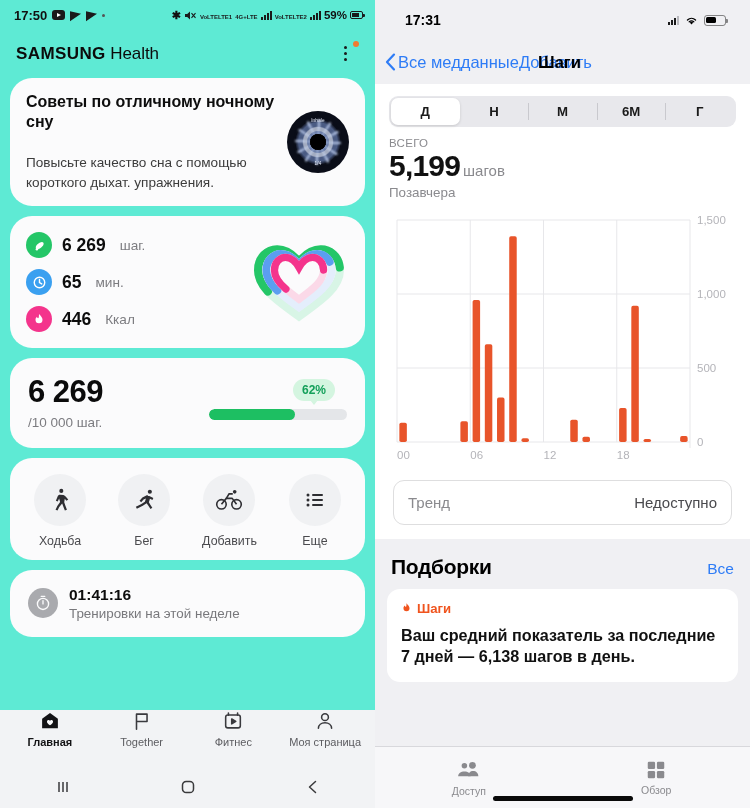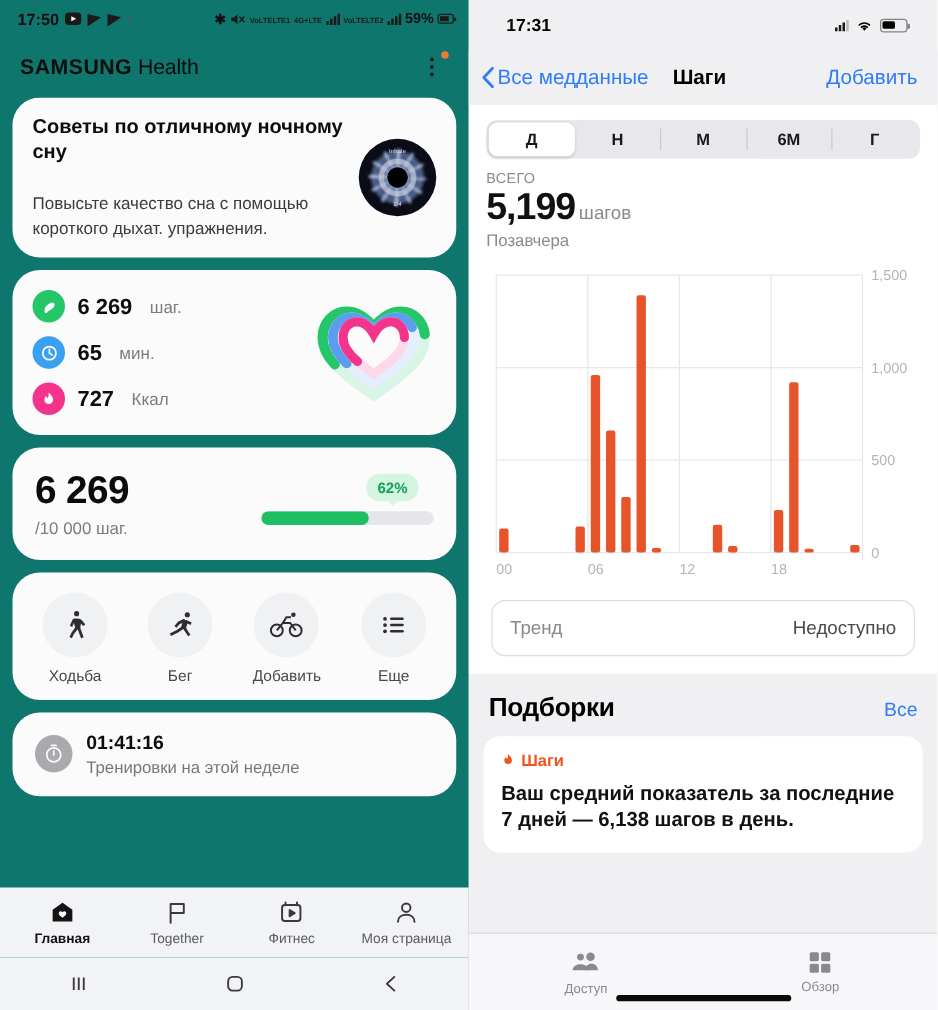--- a/index.html
+++ b/index.html
@@ -7,21 +7,21 @@
     width: 750px; height: 808px;
     font-family: "Liberation Sans", sans-serif;
     background: #ffffff;
     overflow: hidden;
   }
   .screens { display: flex; width: 750px; height: 808px; }
 
   
   .android {
     width: 375px; height: 808px;
-    background: #0f766e;
+    background: #5eead4;
     position: relative;
     display: flex; flex-direction: column;
   }
   .and-status {
     height: 30px; display: flex; align-items: center;
     justify-content: space-between; padding: 0 12px 0 14px;
     font-size: 13px; color: #111; font-weight: 600;
   }
   .and-status-left { display: flex; align-items: center; gap: 5px; }
   .and-status-right { display: flex; align-items: center; gap: 3px; font-size: 11.5px; }
@@ -165,21 +165,21 @@
   .work-card { display: flex; align-items: center; gap: 11px; padding: 16px 18px; }
   .work-ic {
     width: 30px; height: 30px; border-radius: 50%; background: #a9aaae;
     display: flex; align-items: center; justify-content: center; flex-shrink: 0;
   }
   .work-time { font-size: 15.5px; font-weight: 700; color: #0d0d0d; }
   .work-sub { font-size: 13.4px; color: #78787c; margin-top: 2px; }
 
   
   .and-nav {
-    height: 56px; display: flex; align-items: center;
+    height: 56px; display: flex; 
     background: #f2f3f5; padding: 0 4px;
   }
   .and-nav .nav-item {
     flex: 1; display: flex; flex-direction: column; align-items: center; gap: 4px; cursor: pointer;
   }
   .nav-lbl { font-size: 11px; color: #5c5c60; }
   .nav-item.active .nav-lbl { color: #131315; font-weight: 600; }
   .and-sysnav {
     height: 42px; display: flex; align-items: center; justify-content: space-around;
     background: #f2f3f5;
@@ -207,21 +207,21 @@
   }
   .ios-batt i { position: absolute; left: 1.3px; top: 1.3px; bottom: 1.3px; width: 50%; background: #000; border-radius: 1.5px; display: block; }
 
   .ios-navbar {
     height: 44px; display: flex; align-items: center; justify-content: space-between;
     padding: 0 16px 0 10px; background: #f0f0f3;
   }
   .ios-back { display: flex; align-items: center; gap: 2px; color: #2e7cf6; font-size: 16.5px; cursor: pointer; }
   .ios-title { font-size: 16.5px; font-weight: 700; color: #000; position: absolute; left: 50%; transform: translateX(-50%); }
   .ios-add { color: #2e7cf6; font-size: 16.5px; cursor: pointer; }
-  .navbar-inner { position: relative; width: 100%; display: flex; align-items: center; justify-content: space-between; }
+  .navbar-inner { position: relative; width: 100%; display: flex; align-items: center; justify-content: flex-start; }
 
   .ios-scroll { flex: 1; overflow: hidden; }
   .ios-card { background: #fff; padding: 12px 14px 10px; }
   .seg {
     display: flex; background: #e8e8ec; border-radius: 9px; padding: 2px; margin-bottom: 10px;
   }
   .seg-item {
     flex: 1; text-align: center; font-size: 13.2px; font-weight: 600; color: #1a1a1a;
     padding: 6px 0; border-radius: 7px; cursor: pointer; position: relative;
   }
@@ -365,21 +365,21 @@
             </span>
             <span class="m-val">65</span>
             <span class="m-unit">мин.</span>
           </div>
           <div class="metric-row">
             <span class="m-icon kcal">
               <svg width="14" height="14" viewBox="0 0 16 16">
                   <path d="M8 2.2c2.4 2.6 4 4.3 4 6.6A4 4 0 1 1 4 8.8c0-1.4.8-2.4 1.6-3.4.3 1 .8 1.6 1.3 1.6.7 0 1-.8 1.1-4.8z" fill="#fff"></path>
                 </svg>
             </span>
-            <span class="m-val">727</span>
+            <span class="m-val">446</span>
             <span class="m-unit">Ккал</span>
           </div>
         </div>
         <svg class="rings" viewBox="0 0 110 92">
           <path d="M55 84 C30 66 10 52 10 33 C10 19 20 10 31 10 C40 10 48 15 55 24 C62 15 70 10 79 10 C90 10 100 19 100 33 C100 52 80 66 55 84 Z" fill="none" stroke="#d8f5e6" stroke-width="9" stroke-linecap="round"></path>
           <path d="M55 84 C30 66 10 52 10 33 C10 19 20 10 31 10 C40 10 48 15 55 24 C62 15 70 10 79 10 C90 10 100 19 100 33 C100 52 80 66 55 84 Z" fill="none" stroke="#24c667" stroke-width="9" stroke-linecap="round" stroke-dasharray="150 250" stroke-dashoffset="-44"></path>
           <path d="M55 74 C34 59 19 48 19 33 C19 22 27 15 35 15 C43 15 50 20 55 28 C60 20 67 15 75 15 C83 15 91 22 91 33 C91 48 76 59 55 74 Z" fill="none" stroke="#e4eefc" stroke-width="8.5" stroke-linecap="round"></path>
           <path d="M55 74 C34 59 19 48 19 33 C19 22 27 15 35 15 C43 15 50 20 55 28 C60 20 67 15 75 15 C83 15 91 22 91 33 C91 48 76 59 55 74 Z" fill="none" stroke="#5b9ef0" stroke-width="8.5" stroke-linecap="round" stroke-dasharray="120 220" stroke-dashoffset="-30"></path>
           <path d="M55 65 C39 53 28 45 28 33 C28 24 34 19 40 19 C46 19 51 23 55 30 C59 23 64 19 70 19 C76 19 82 24 82 33 C82 45 71 53 55 65 Z" fill="none" stroke="#fbd9e8" stroke-width="8" stroke-linecap="round"></path>
           <path d="M55 65 C39 53 28 45 28 33 C28 24 34 19 40 19 C46 19 51 23 55 30 C59 23 64 19 70 19 C76 19 82 24 82 33 C82 45 71 53 55 65 Z" fill="none" stroke="#f4348c" stroke-width="8" stroke-linecap="round" stroke-dasharray="105 200" stroke-dashoffset="-18"></path>

